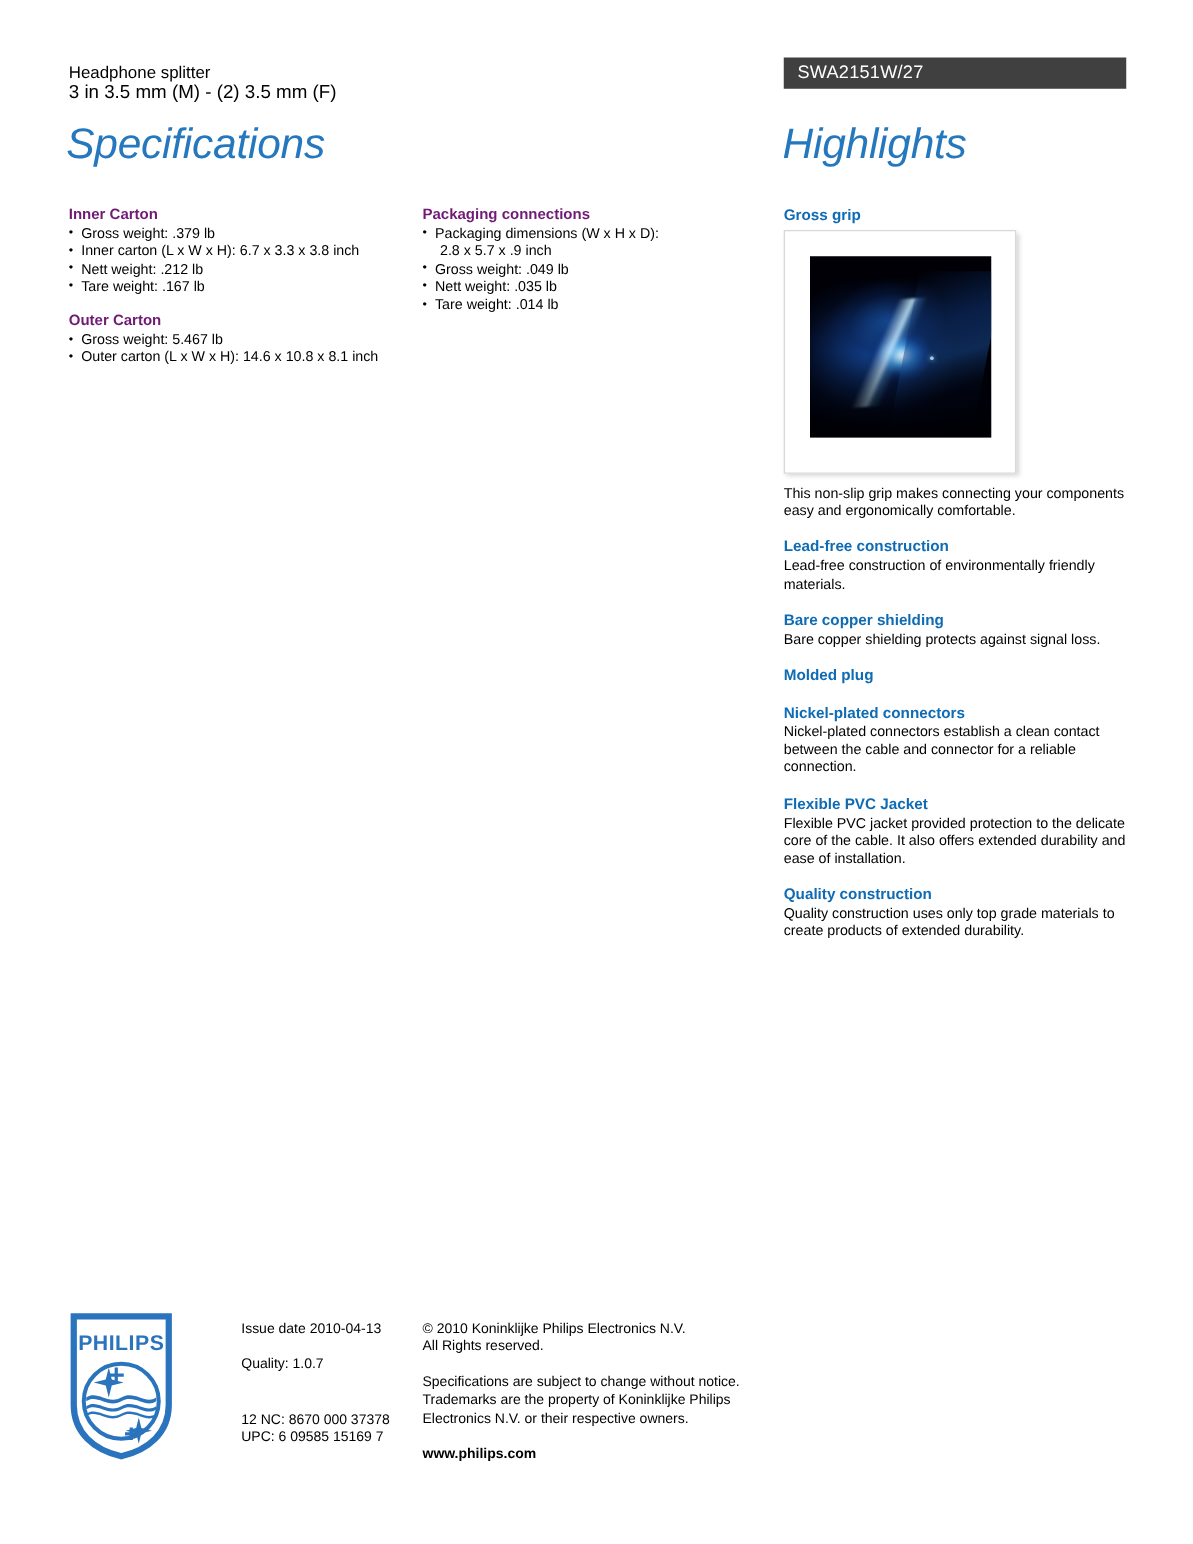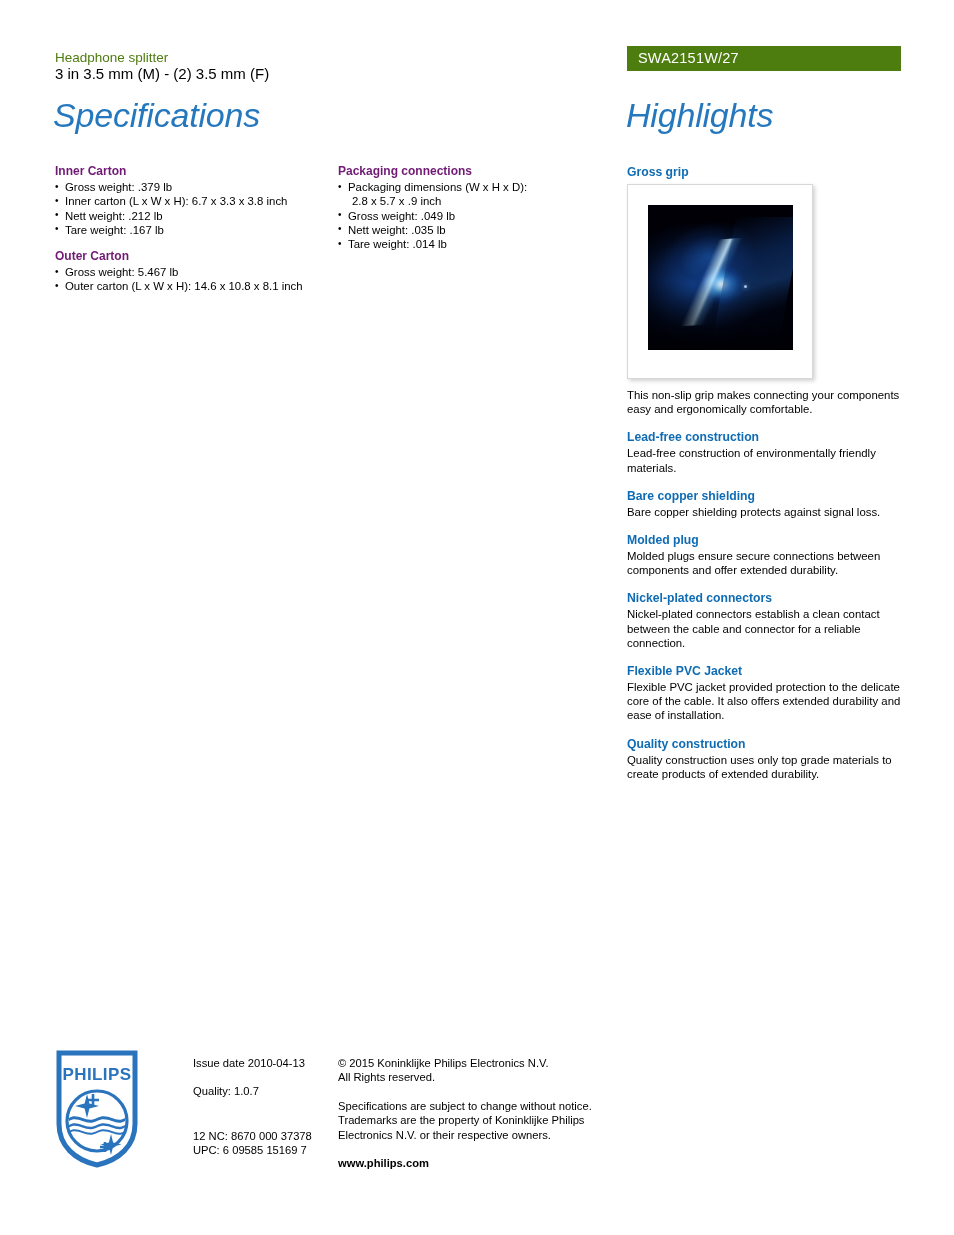--- a/index.html
+++ b/index.html
@@ -25,21 +25,21 @@
   
   .product-head {
     position: absolute;
     left: 55px;
     top: 50px;
     width: 520px;
   }
   .product-name {
     font-size: 13.5px;
     line-height: 16px;
-    color: #4d7c0f;
+    color: #000000;
   }
   .product-sub {
     font-size: 15px;
     line-height: 15px;
     color: #000;
   }
 
   
   .big-title {
     position: absolute;
@@ -53,21 +53,21 @@
   #specs-title { left: 53px; top: 95px; }
   #highlights-title { left: 626px; top: 95px; }
 
   
   .model-badge {
     position: absolute;
     left: 627px;
     top: 46px;
     width: 274px;
     height: 25px;
-    background: #4d7c0f;
+    background: #404040;
     color: #ffffff;
     font-size: 14.5px;
     line-height: 25px;
     padding-left: 11px;
     box-sizing: border-box;
     letter-spacing: 0.2px;
   }
 
   
   .spec-col {
@@ -308,21 +308,20 @@
       <div class="hl-block">
         <div class="hl-title">Lead-free construction</div>
         <div class="hl-body">Lead-free construction of environmentally friendly materials.</div>
       </div>
       <div class="hl-block">
         <div class="hl-title">Bare copper shielding</div>
         <div class="hl-body">Bare copper shielding protects against signal loss.</div>
       </div>
       <div class="hl-block">
         <div class="hl-title">Molded plug</div>
-        <div class="hl-body">Molded plugs ensure secure connections between components and offer extended durability.</div>
       </div>
       <div class="hl-block">
         <div class="hl-title">Nickel-plated connectors</div>
         <div class="hl-body">Nickel-plated connectors establish a clean contact between the cable and connector for a reliable connection.</div>
       </div>
       <div class="hl-block">
         <div class="hl-title">Flexible PVC Jacket</div>
         <div class="hl-body">Flexible PVC jacket provided protection to the delicate core of the cable. It also offers extended durability and ease of installation.</div>
       </div>
       <div class="hl-block">
@@ -357,21 +356,21 @@
     <div class="footer-col" id="footer-col-a">
       <div>Issue date 2010-04-13</div>
       <div class="f-gap"></div>
       <div>Quality: 1.0.7</div>
       <div class="f-gap-lg"></div>
       <div>12 NC: 8670 000 37378</div>
       <div>UPC: 6 09585 15169 7</div>
     </div>
 
     <div class="footer-col" id="footer-col-b">
-      <div>© 2015 Koninklijke Philips Electronics N.V.</div>
+      <div>© 2010 Koninklijke Philips Electronics N.V.</div>
       <div>All Rights reserved.</div>
       <div class="f-gap"></div>
       <div>Specifications are subject to change without notice. Trademarks are the property of Koninklijke Philips Electronics N.V. or their respective owners.</div>
       <div class="f-gap"></div>
       <a href="#" class="bold" style="color:#000;text-decoration:none;">www.philips.com</a>
     </div>
 
   </div>
 
 </div>

